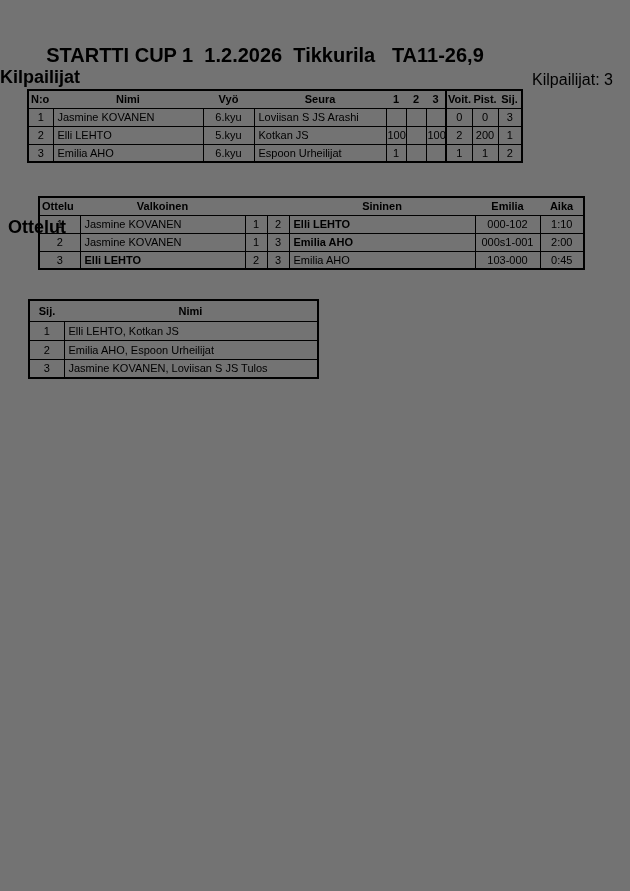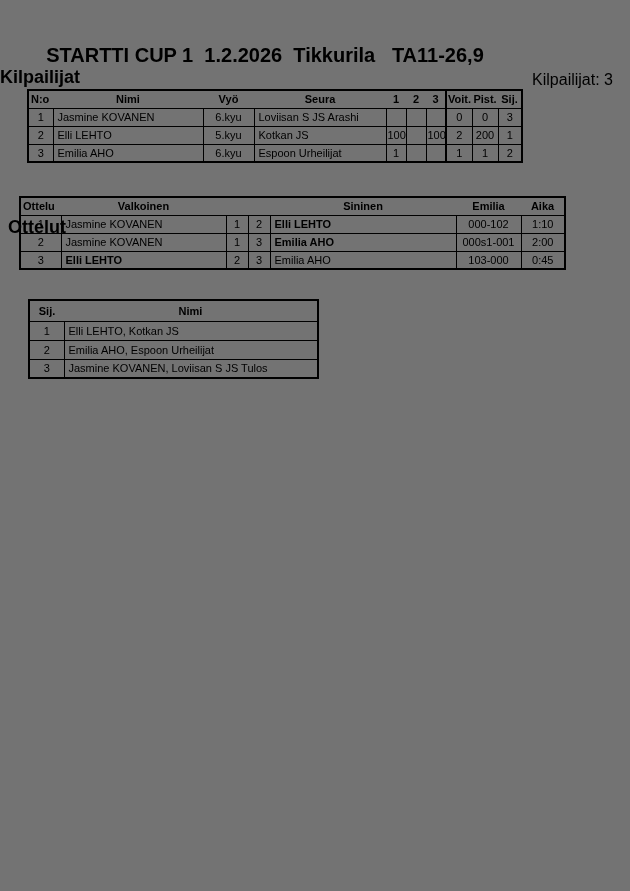--- a/index.html
+++ b/index.html
@@ -39,21 +39,21 @@
     font-size: 16px;
   }
   table {
     position: absolute;
     border-collapse: collapse;
     table-layout: fixed;
     border: 2px solid #000;
     font-size: 11px;
   }
   #tbl-competitors { top: 89px;  left: 27px; width: 494px; }
-  #tbl-matches     { top: 196px; left: 19px; width: 545px; }
+  #tbl-matches     { top: 196px; left: 38px; width: 545px; }
   #tbl-results     { top: 299px; left: 28px; width: 289px; }
   th, td {
     overflow: hidden;
     white-space: nowrap;
     font-size: 11px;
     text-align: center;
     vertical-align: middle;
   }
   th {
     border: none;

